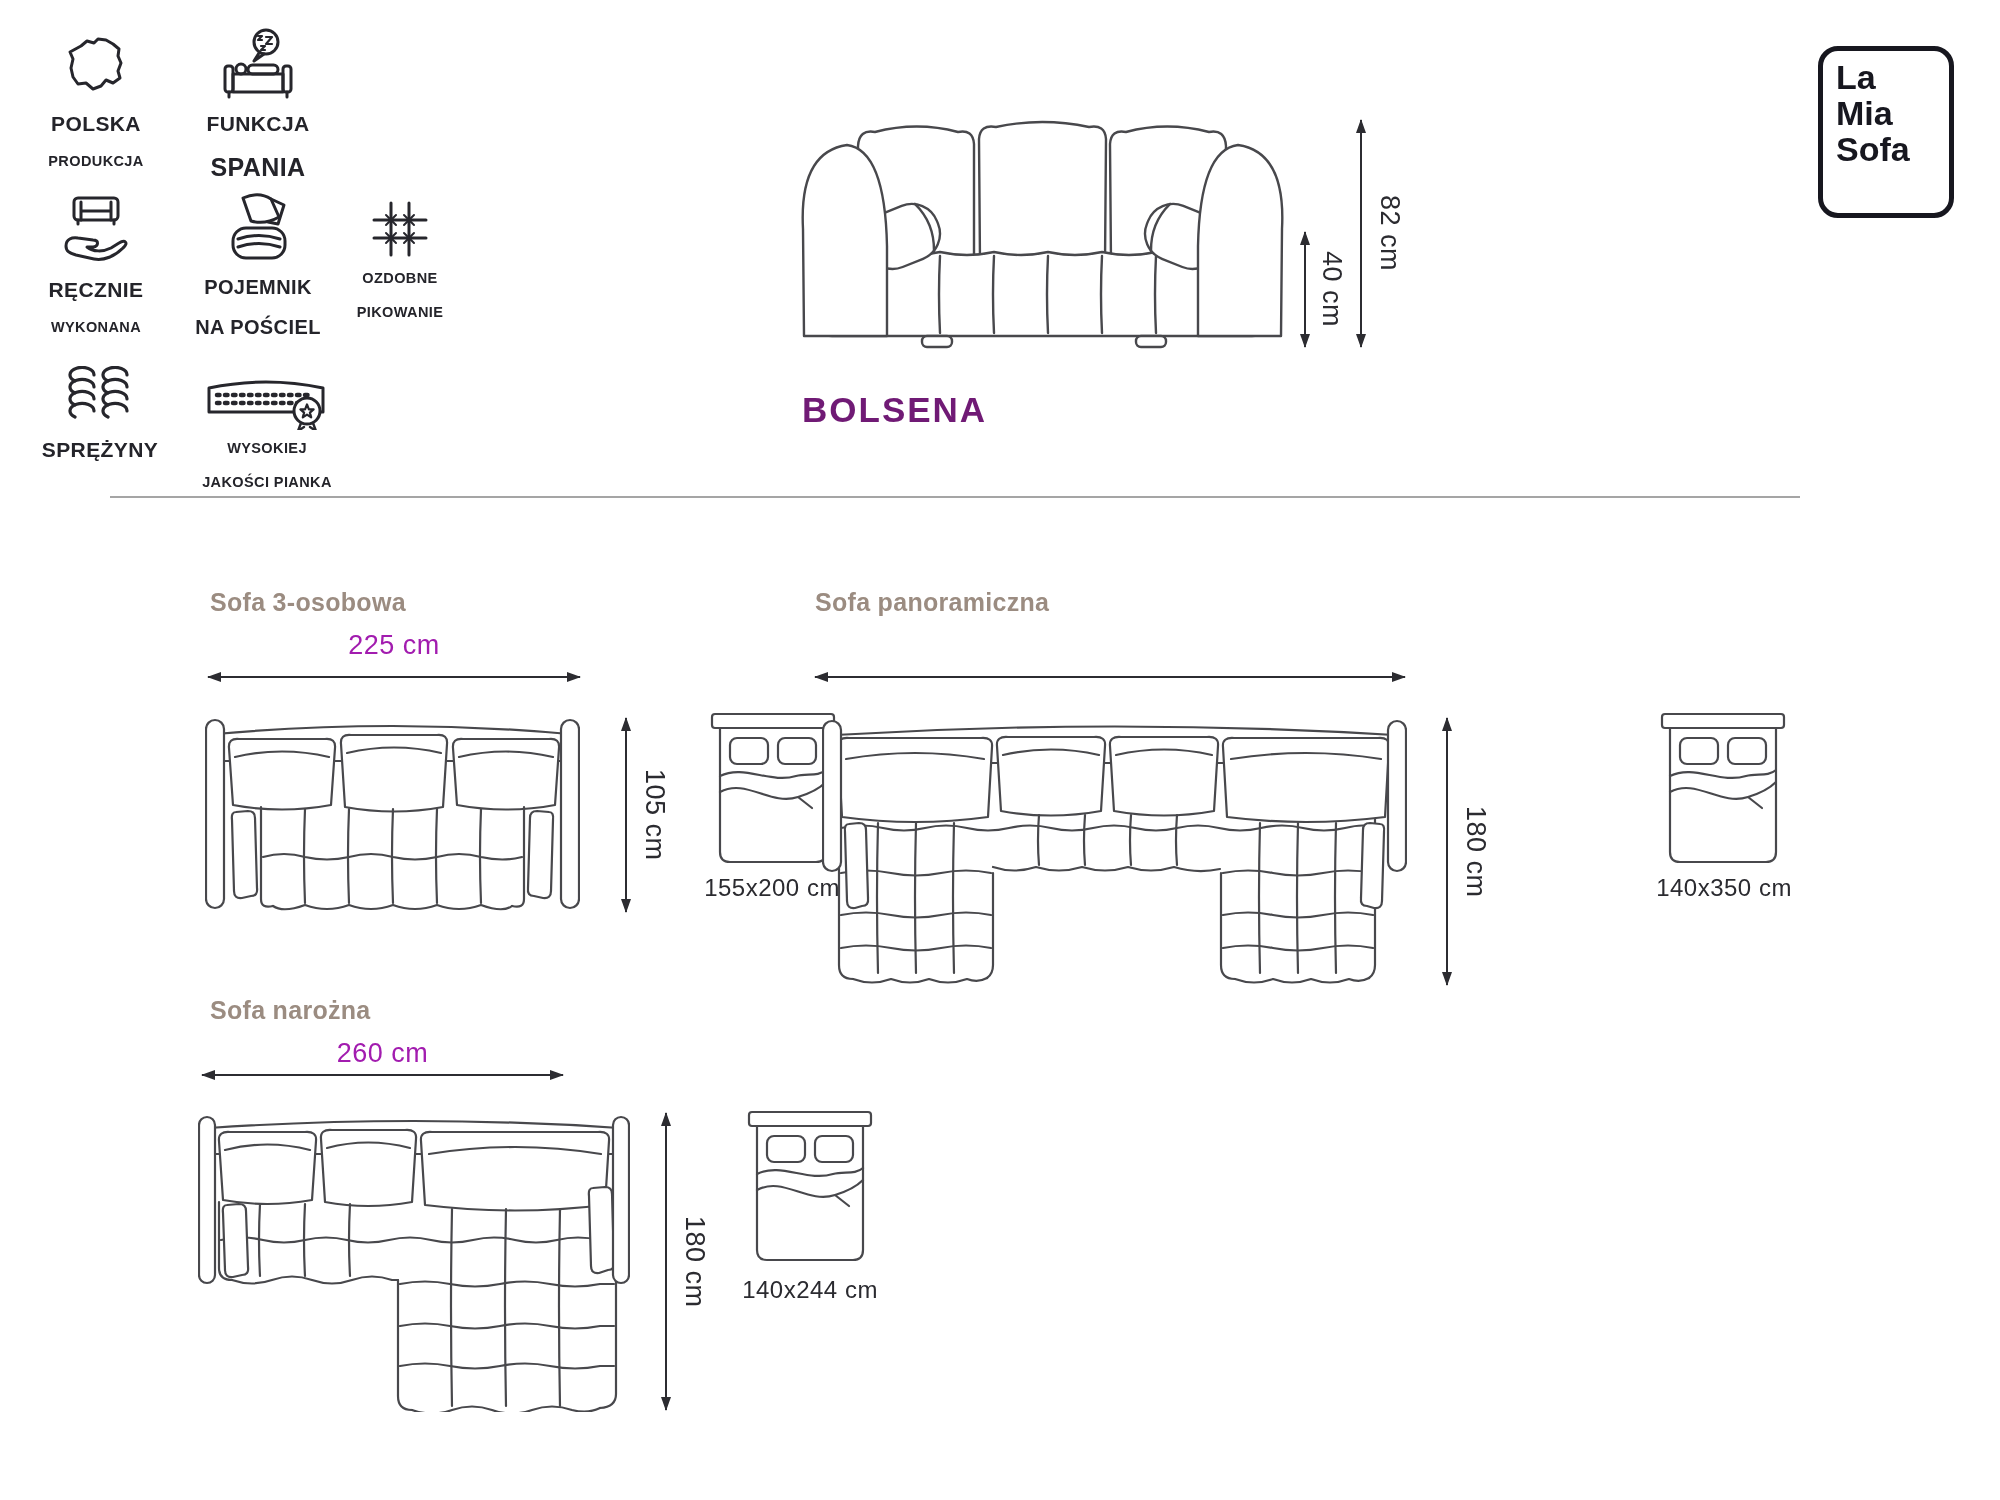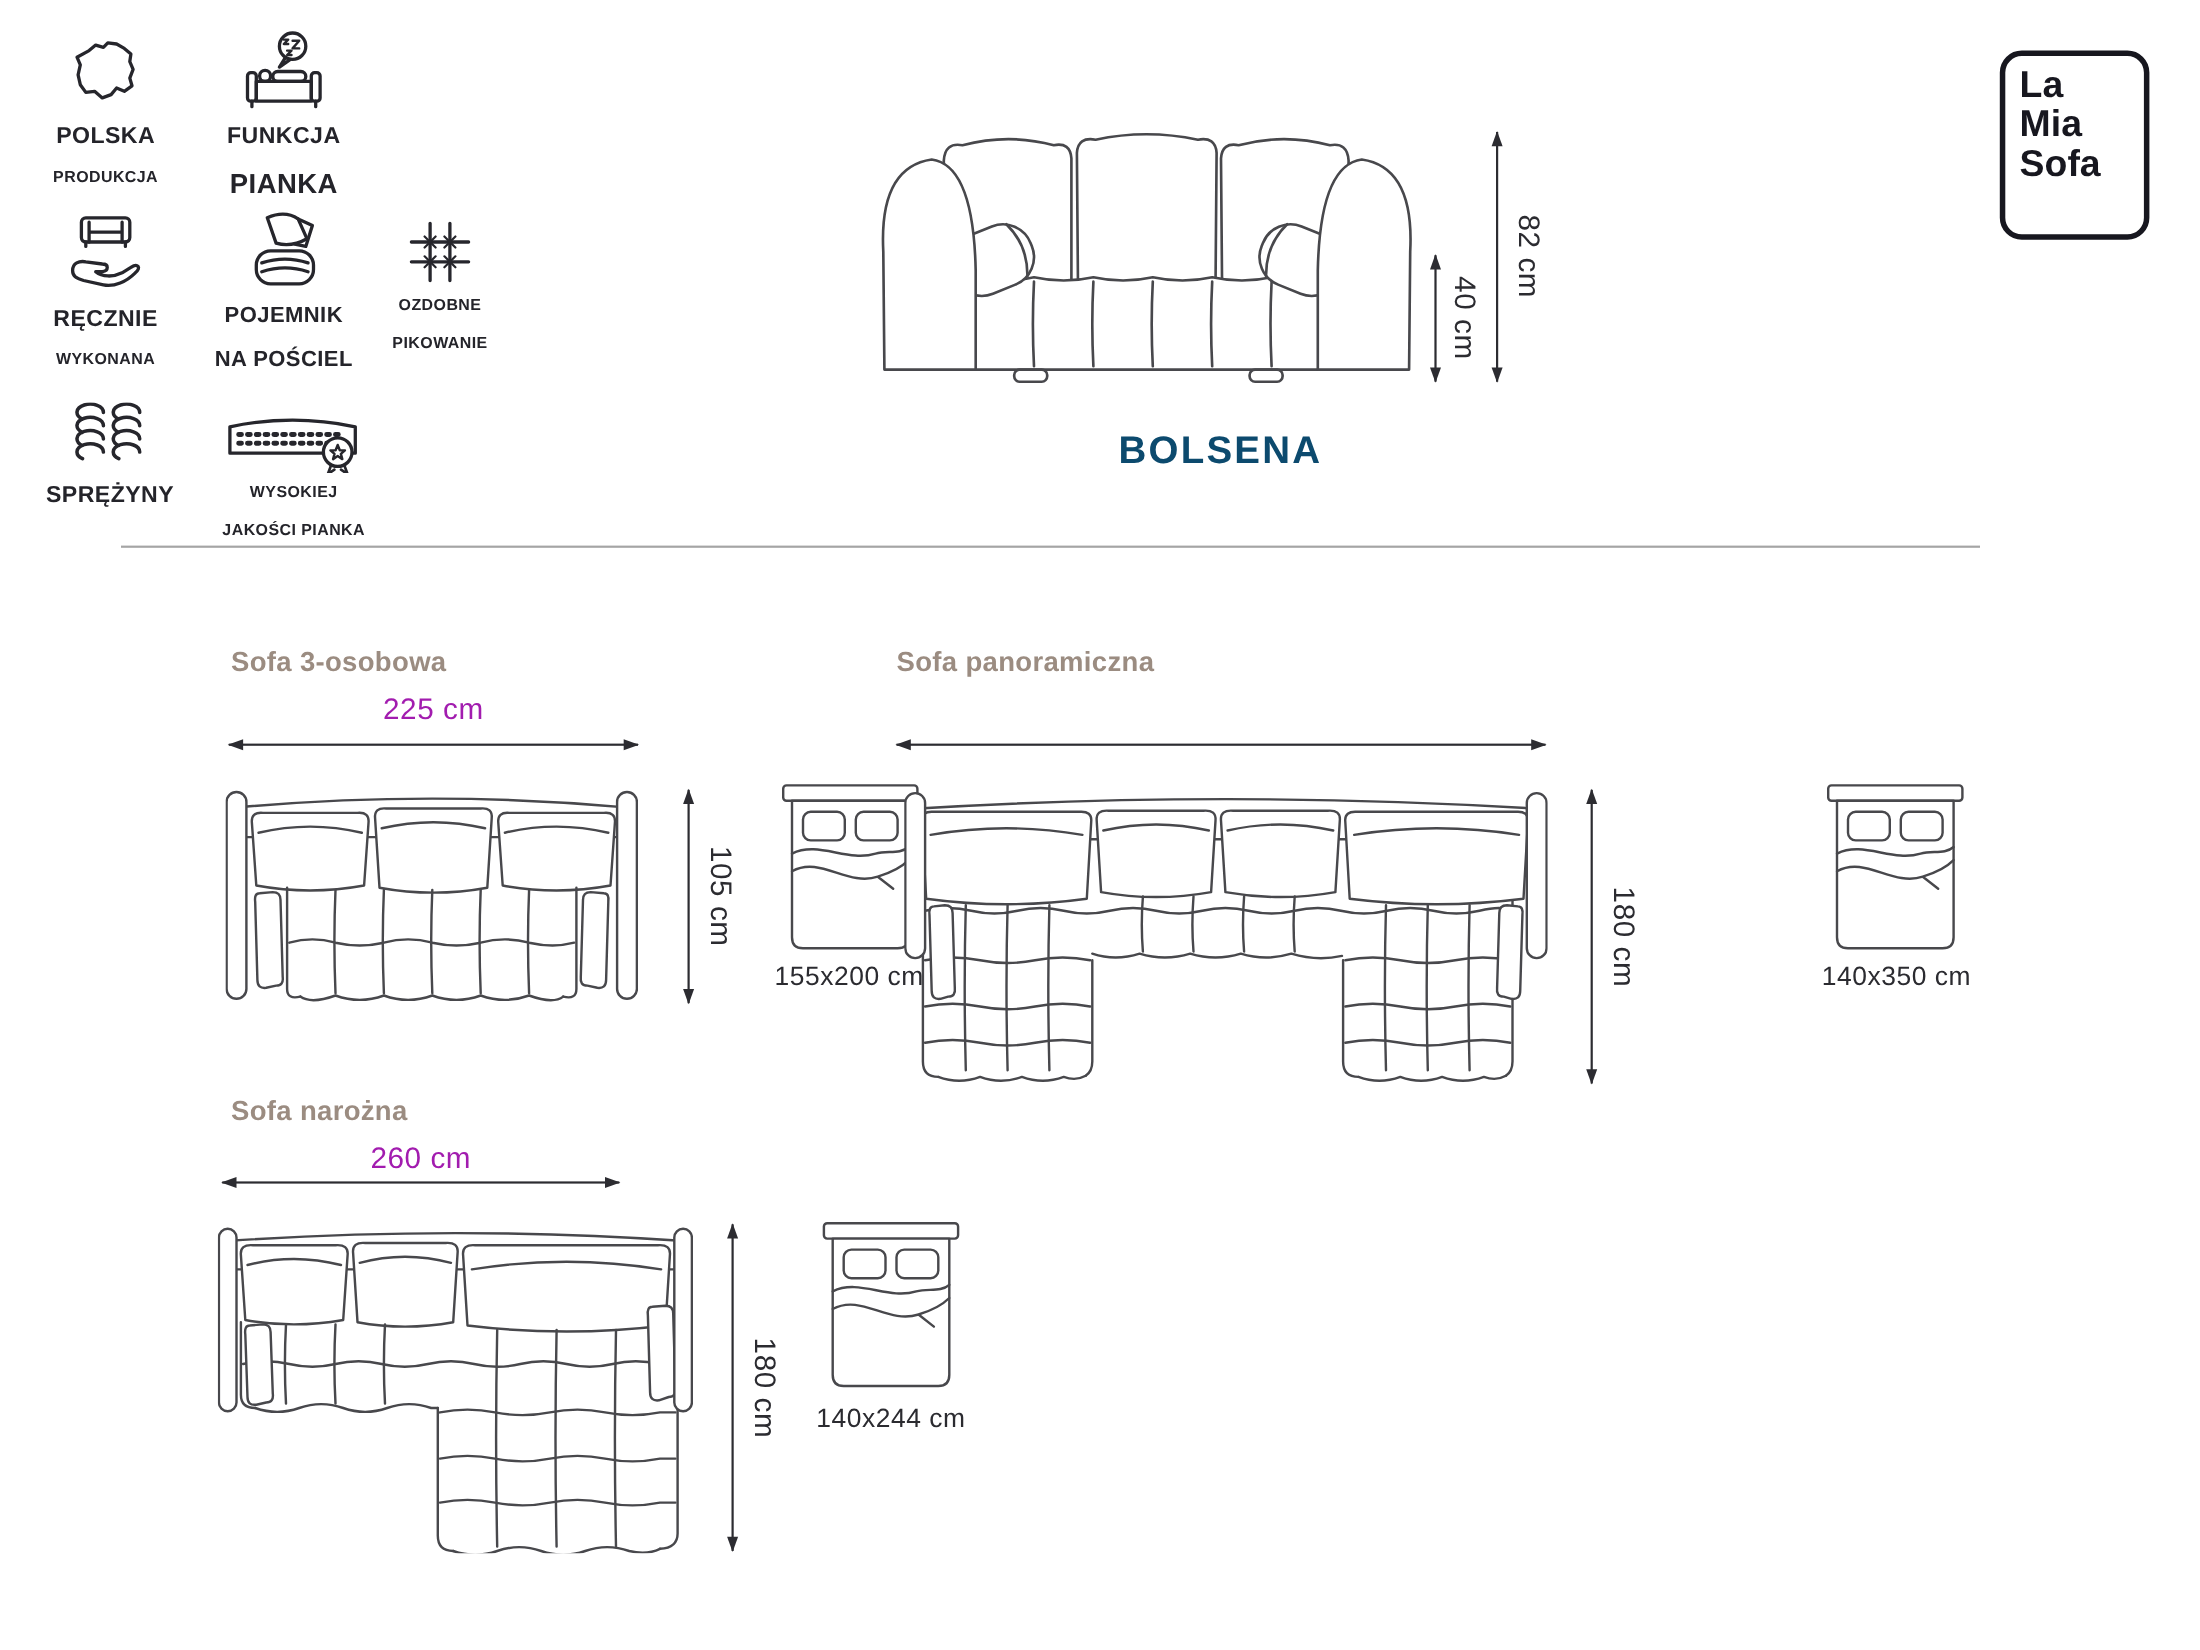--- a/index.html
+++ b/index.html
@@ -15,21 +15,21 @@
   .feature.f-storage .l2{font-size:20px;font-weight:700;}
   .feature.f-quilt .l1,.feature.f-quilt .l2,
   .feature.f-foam .l1,.feature.f-foam .l2{font-size:14.5px;font-weight:600;}
   .feature.f-storage .l1{font-size:20px;}
   
   .heading{position:absolute;font-size:25px;font-weight:600;color:#9b8c81;letter-spacing:.3px;}
   .dim{position:absolute;font-size:27px;font-weight:400;color:#a21caf;letter-spacing:.5px;text-align:center;}
   .dim-v{position:absolute;font-size:27px;font-weight:400;color:#2b2b30;letter-spacing:.5px;
          writing-mode:vertical-rl;text-align:center;}
   .caption{position:absolute;font-size:24px;font-weight:400;color:#2b2b30;text-align:center;letter-spacing:.5px;}
-  .product-title{position:absolute;font-size:35px;font-weight:700;letter-spacing:2px;color:#0c4a6e;text-align:right;}
+  .product-title{position:absolute;font-size:35px;font-weight:700;letter-spacing:2px;color:#701a75;text-align:left;}
   
   .harrow{position:absolute;height:0;border-top:2px solid #2c2c31;}
   .harrow::before{content:"";position:absolute;left:-1px;top:-6px;width:0;height:0;
      border-top:5px solid transparent;border-bottom:5px solid transparent;border-right:14px solid #2c2c31;}
   .harrow::after{content:"";position:absolute;right:-1px;top:-6px;width:0;height:0;
      border-top:5px solid transparent;border-bottom:5px solid transparent;border-left:14px solid #2c2c31;}
   .varrow{position:absolute;width:0;border-left:2px solid #2c2c31;}
   .varrow::before{content:"";position:absolute;top:-1px;left:-6px;width:0;height:0;
      border-left:5px solid transparent;border-right:5px solid transparent;border-bottom:14px solid #2c2c31;}
   .varrow::after{content:"";position:absolute;bottom:-1px;left:-6px;width:0;height:0;
@@ -60,21 +60,21 @@
       <path d="M40,25 L35,33 L45,26"></path>
       <path d="M39,8 h4 l-4,4 h4 M47,9 h6 l-6,7 h6 M42,18 h4 l-4,4 h4" stroke-width="2.2"></path>
       <rect x="6" y="38" width="8" height="26" rx="3"></rect>
       <rect x="64" y="38" width="8" height="26" rx="3"></rect>
       <path d="M14,46 L64,46 M14,64 L64,64 M14,46 L14,64 M64,46 L64,64"></path>
       <circle cx="22" cy="41" r="5"></circle>
       <rect x="29" y="37" width="30" height="9" rx="4.5"></rect>
       <path d="M10,64 L10,69 M68,64 L68,69"></path>
     </svg>
     <div class="l1">FUNKCJA</div>
-    <div class="l2">PIANKA</div>
+    <div class="l2">SPANIA</div>
   </div>
 
 
   <div class="feature" style="left:16px;top:192px;width:160px;align-items:center;">
     <svg class="icon" width="76" height="76" viewBox="0 0 76 76" fill="none" stroke="#26262c" stroke-width="3" stroke-linecap="round" stroke-linejoin="round">
       <rect x="16" y="6" width="44" height="22" rx="4"></rect>
       <path d="M23,10 L23,28 M53,10 L53,28 M23,19 L53,19"></path>
       <path d="M20,28 L20,32 M56,28 L56,32"></path>
       <path d="M8,54 C8,47 14,45 20,46 L35,48 C41,48 41,54 35,55 L29,55 C35,60 45,60 53,56 L61,51 C67,47 71,51 65,56 C57,64 46,69 36,67 L18,63 C11,61 8,59 8,54 Z"></path>
     </svg>

